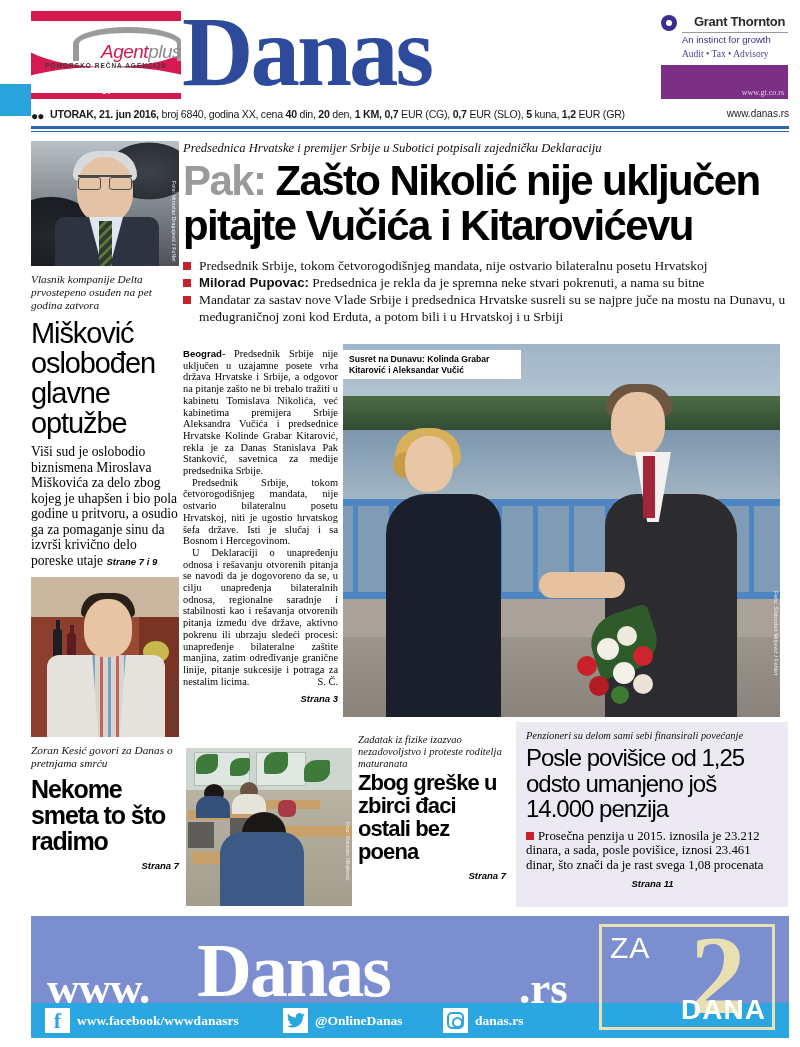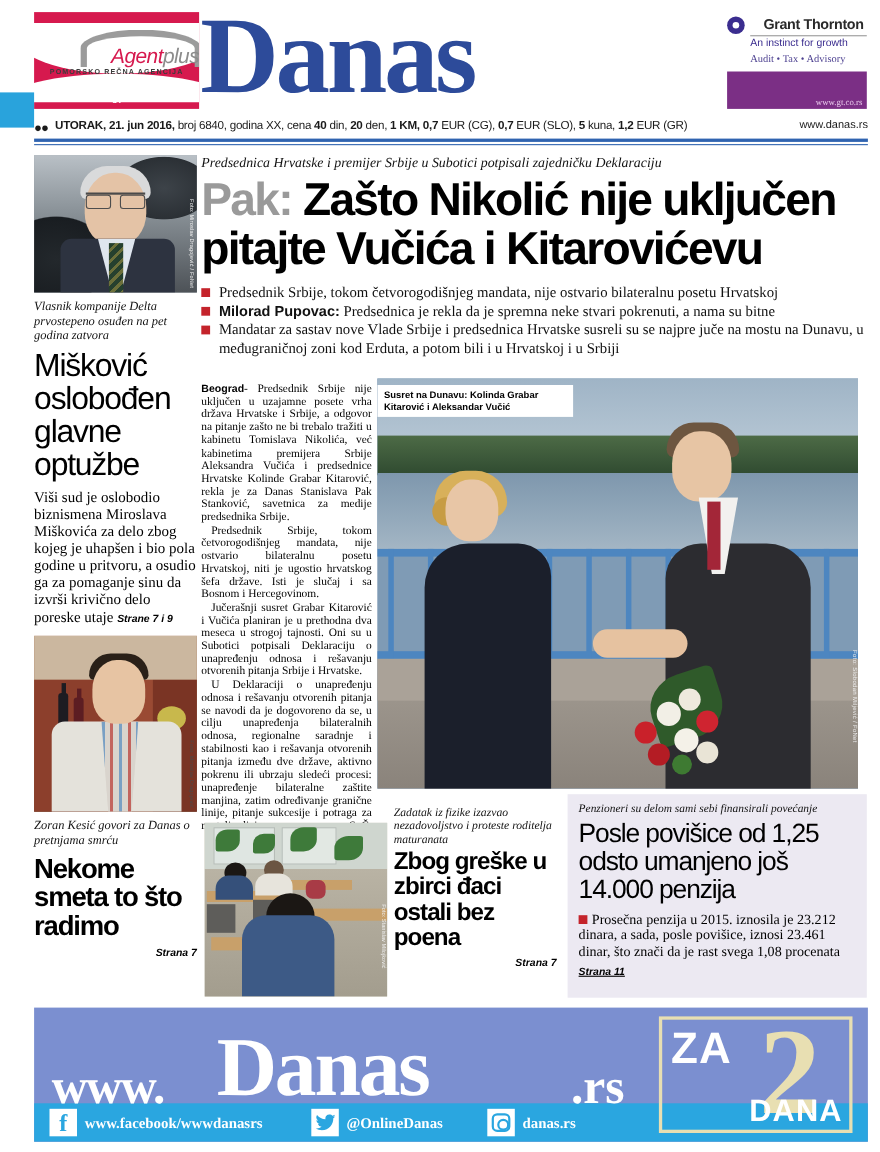--- a/index.html
+++ b/index.html
@@ -325,21 +325,21 @@
     position:absolute; left:488px; top:46px;
     font-family:"Liberation Serif", serif; font-weight:bold; font-size:45px;
     color:#ffffff;
   }
   .ad-box {
     position:absolute; right:14px; top:8px; width:176px; height:106px;
     border:3px solid #e8dfb2;
   }
   .ad-za {
     position:absolute; left:8px; top:4px;
-    font-family:"Liberation Sans", sans-serif; font-weight:bold; font-size:40px;
+    font-family:"Liberation Sans", sans-serif; font-weight:normal; font-size:30px;
     color:#ffffff; letter-spacing:1px;
   }
   .ad-2 {
     position:absolute; right:26px; top:-8px;
     font-family:"Liberation Serif", serif; font-weight:bold; font-size:112px;
     line-height:112px; color:#e8dfb2;
   }
   .ad-dana {
     position:absolute; right:6px; bottom:1px;
     font-family:"Liberation Sans", sans-serif; font-weight:bold; font-size:28px;
@@ -481,21 +481,20 @@
       </div>
     </div>
   </div>
 
   <div class="artcol">
     <p class="first">
       <b>Beograd</b><span>-</span>
       <span>Predsednik Srbije nije uključen u uzajamne posete vrha država Hrvatske i Srbije, a odgovor na pitanje zašto ne bi trebalo tražiti u kabinetu Tomislava Nikolića, već kabinetima premijera Srbije Aleksandra Vučića i predsednice Hrvatske Kolinde Grabar Kitarović, rekla je za Danas Stanislava Pak Stanković, savetnica za medije predsednika Srbije.</span>
     </p>
     <p>Predsednik Srbije, tokom četvorogodišnjeg mandata, nije ostvario bilateralnu posetu Hrvatskoj, niti je ugostio hrvatskog šefa države. Isti je slučaj i sa Bosnom i Hercegovinom.</p>
-    <p>Jučerašnji susret Grabar Kitarović i Vučića planiran je u prethodna dva meseca u strogoj tajnosti. Oni su u Subotici potpisali Deklaraciju o unapređenju odnosa i rešavanju otvorenih pitanja Srbije i Hrvatske.</p>
     <p>
       <span>U Deklaraciji o unapređenju odnosa i rešavanju otvorenih pitanja se navodi da je dogovoreno da se, u cilju unapređenja bilateralnih odnosa, regionalne saradnje i stabilnosti kao i rešavanja otvorenih pitanja između dve države, aktivno pokrenu ili ubrzaju sledeći procesi: unapređenje bilateralne zaštite manjina, zatim određivanje granične linije, pitanje sukcesije i potraga za nestalim licima.</span>
       <span style="float:right;">S. Č.</span>
     </p>
     <div class="strana">
       <span class="pagetag">Strana 3</span>
     </div>
   </div>
 
   <div class="mainphoto">
@@ -581,21 +580,21 @@
       <span class="pagetag">Strana 7</span>
     </div>
   </div>
 
   <div class="pens">
     <div class="cap-ital" style="margin-top:0;font-size:10.4px;line-height:12px;">Penzioneri su delom sami sebi finansirali povećanje</div>
     <div class="hl">Posle povišice od 1,25 odsto umanjeno još 14.000 penzija</div>
     <div class="body-serif" style="font-size:12.8px;line-height:14.6px;margin-top:7px;">
       <span class="sq-red-inline"></span><span>Prosečna penzija u 2015. iznosila je 23.212 dinara, a sada, posle povišice, iznosi 23.461 dinar, što znači da je rast svega 1,08 procenata</span>
     </div>
-    <div style="text-align:left;margin-top:1px;text-decoration:underline;">
+    <div style="text-align:center;margin-top:1px;">
       <span class="pagetag">Strana 11</span>
     </div>
   </div>
 
   <div class="ad">
     <div class="ad-blue-strip"></div>
     <div class="ad-www">www.</div>
     <div class="ad-danas">Danas</div>
     <div class="ad-rs">.rs</div>
 

